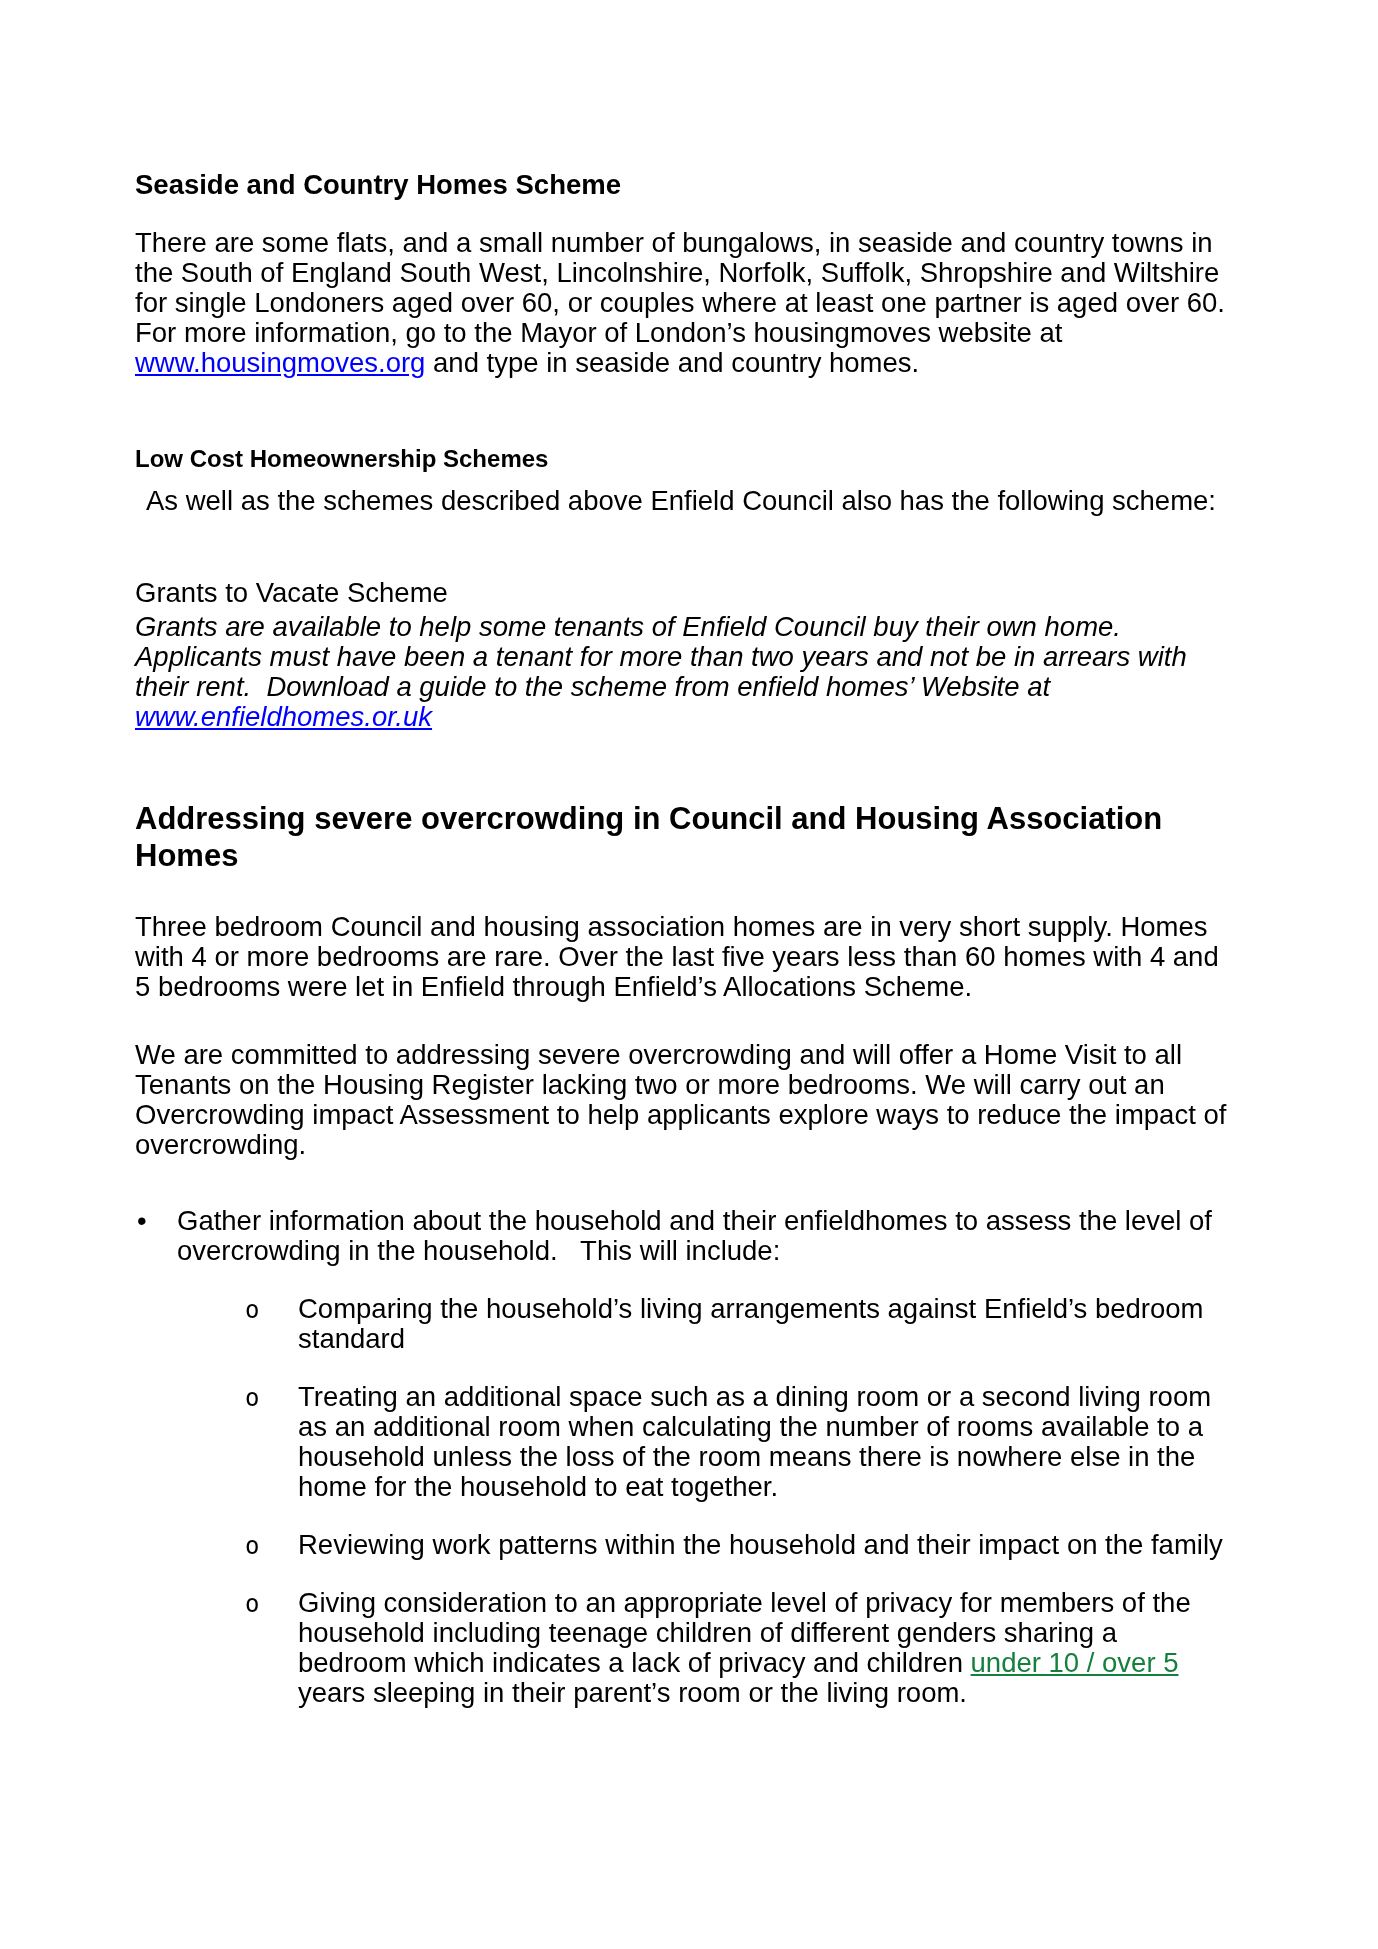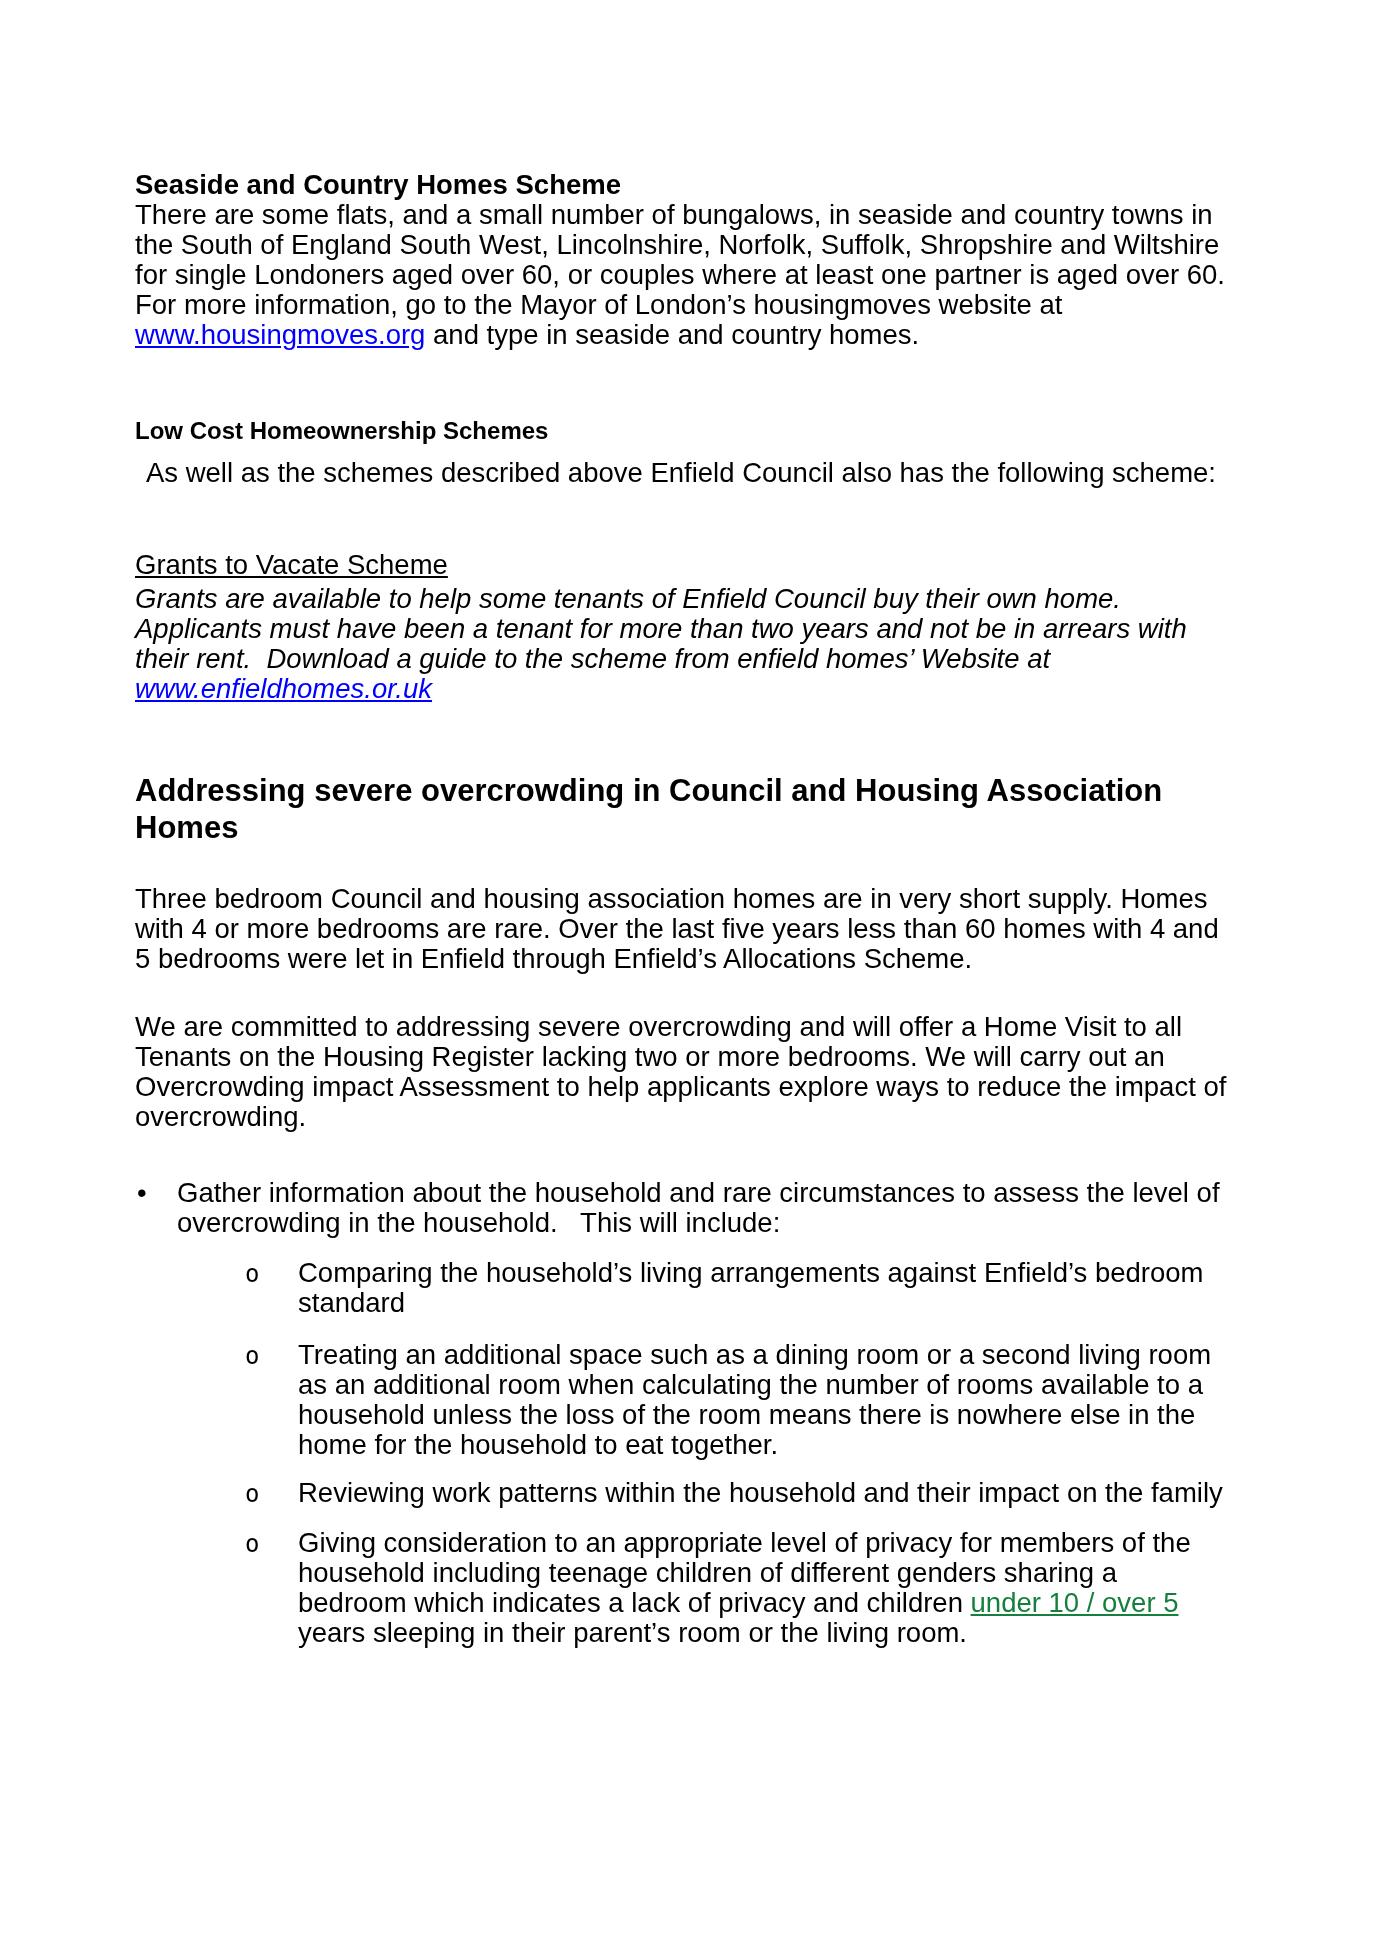--- a/index.html
+++ b/index.html
@@ -16,37 +16,37 @@
   .content {
     position: absolute;
     left: 135px;
     top: 170px;
     width: 1092px;
   }
   .body-text {
     font-size: 27.5px;
     line-height: 30px;
     white-space: pre-wrap;
+    margin-top: 28px;
   }
   .h-run-in {            
     font-size: 27.5px;
     line-height: 30px;
     font-weight: bold;
   }
   .h-section {           
     font-size: 24px;
     line-height: 34px;
     font-weight: bold;
     margin-top: 64px;
   }
   .h-underline {         
     font-size: 27.5px;
     line-height: 30px;
     font-weight: normal;
-    text-decoration: underline;
     margin-top: 62px;
   }
   .h-major {             
     font-size: 31px;
     line-height: 37px;
     font-weight: bold;
     margin-top: 68px;
   }
   .mt-para { margin-top: 10px; text-align: center; }
   .mt-para2 { margin-top: 4px; font-style: italic; }
@@ -118,21 +118,21 @@
 
     <div class="h-underline">Grants to Vacate Scheme</div>
     <p class="body-text mt-para2"><span>Grants are available to help some tenants of Enfield Council buy their own home. Applicants must have been a tenant for more than two years and not be in arrears with their rent.  Download a guide to the scheme from enfield homes’ Website at </span><a class="doc-link" href="#">www.enfieldhomes.or.uk</a></p>
 
     <div class="h-major">Addressing severe overcrowding in Council and Housing Association Homes</div>
     <p class="body-text mt-block">Three bedroom Council and housing association homes are in very short supply. Homes with 4 or more bedrooms are rare. Over the last five years less than 60 homes with 4 and 5 bedrooms were let in Enfield through Enfield’s Allocations Scheme.</p>
     <p class="body-text mt-block">We are committed to addressing severe overcrowding and will offer a Home Visit to all Tenants on the Housing Register lacking two or more bedrooms. We will carry out an Overcrowding impact Assessment to help applicants explore ways to reduce the impact of overcrowding.</p>
 
     <div class="bullet-row">
       <span class="bullet-marker">•</span>
-      <div class="body-text">Gather information about the household and rare circumstances to assess the level of overcrowding in the household.   This will include:</div>
+      <div class="body-text">Gather information about the household and their enfieldhomes to assess the level of overcrowding in the household.   This will include:</div>
     </div>
 
     <div class="sub-row mt-sub1">
       <span class="sub-marker">o</span>
       <div class="body-text">Comparing the household’s living arrangements against Enfield’s bedroom standard</div>
     </div>
 
     <div class="sub-row mt-sub2">
       <span class="sub-marker">o</span>
       <div class="body-text">Treating an additional space such as a dining room or a second living room as an additional room when calculating the number of rooms available to a household unless the loss of the room means there is nowhere else in the home for the household to eat together.</div>

